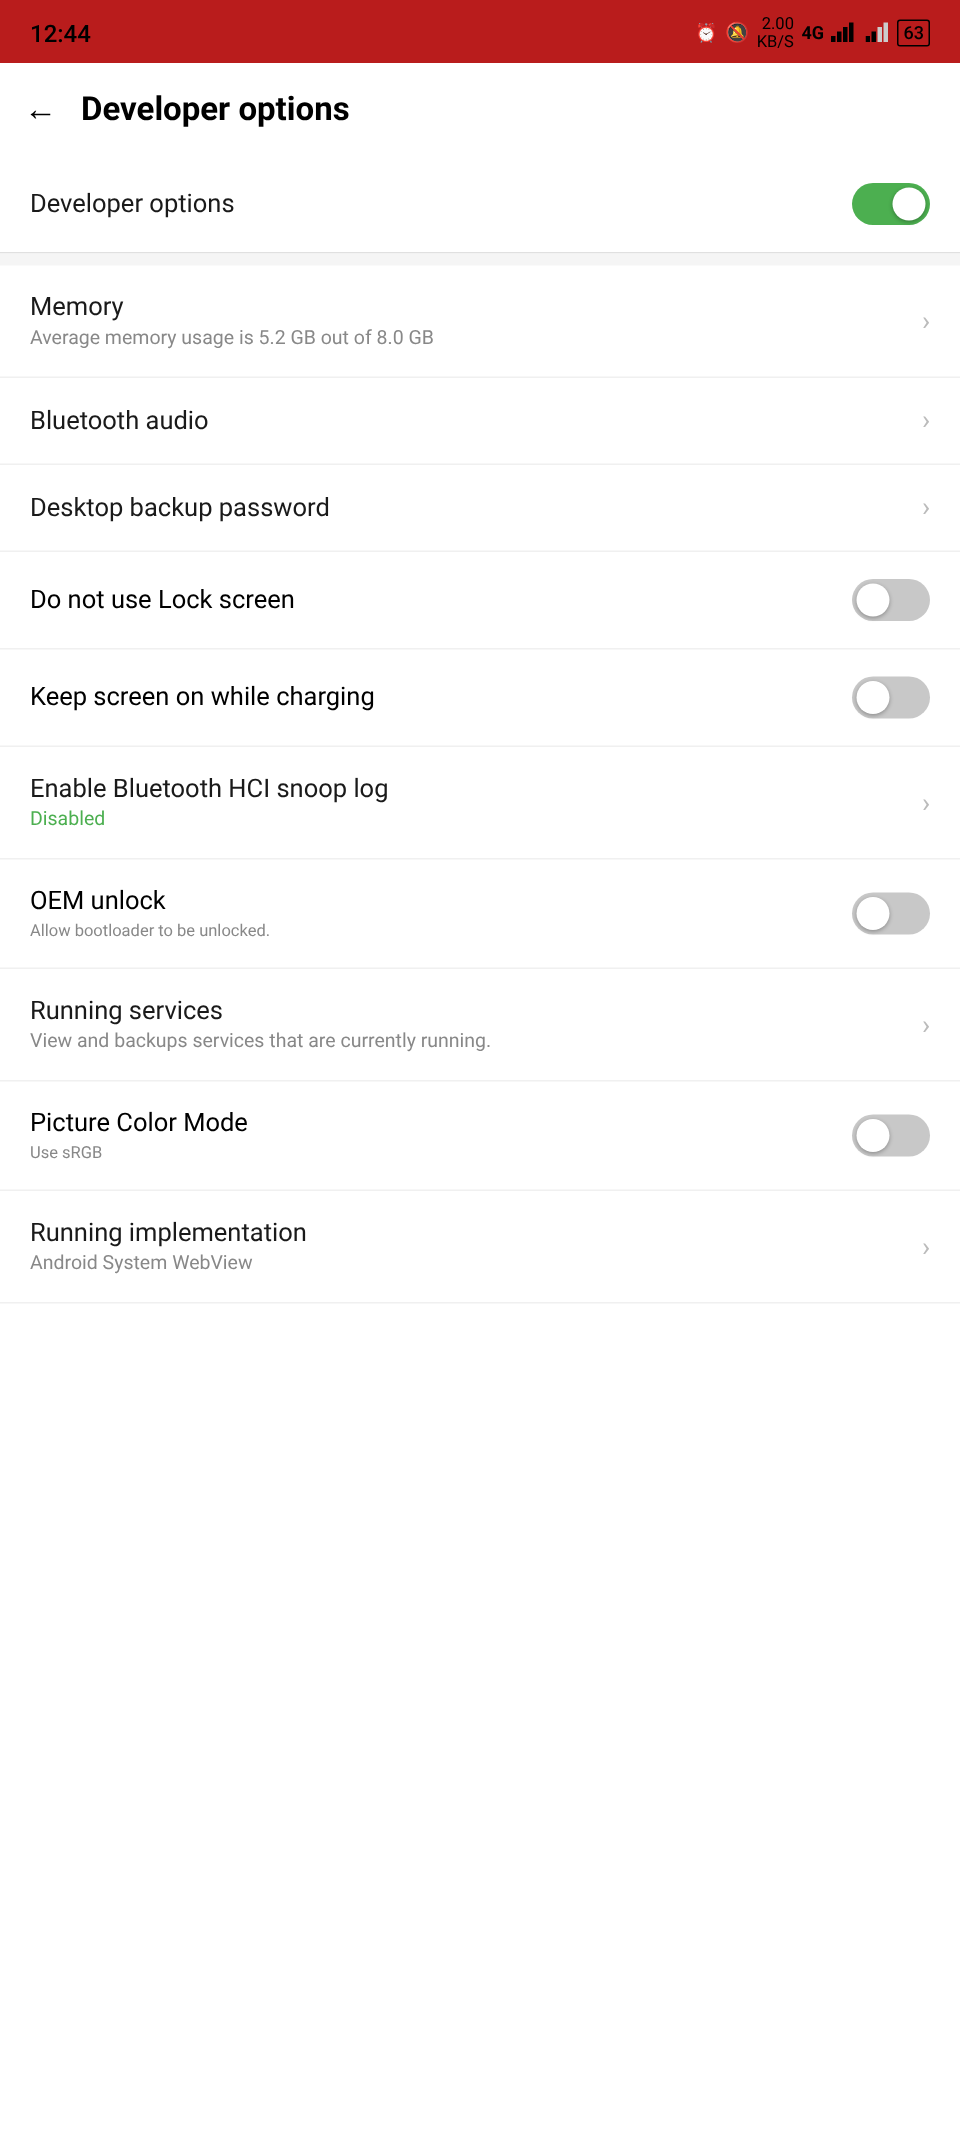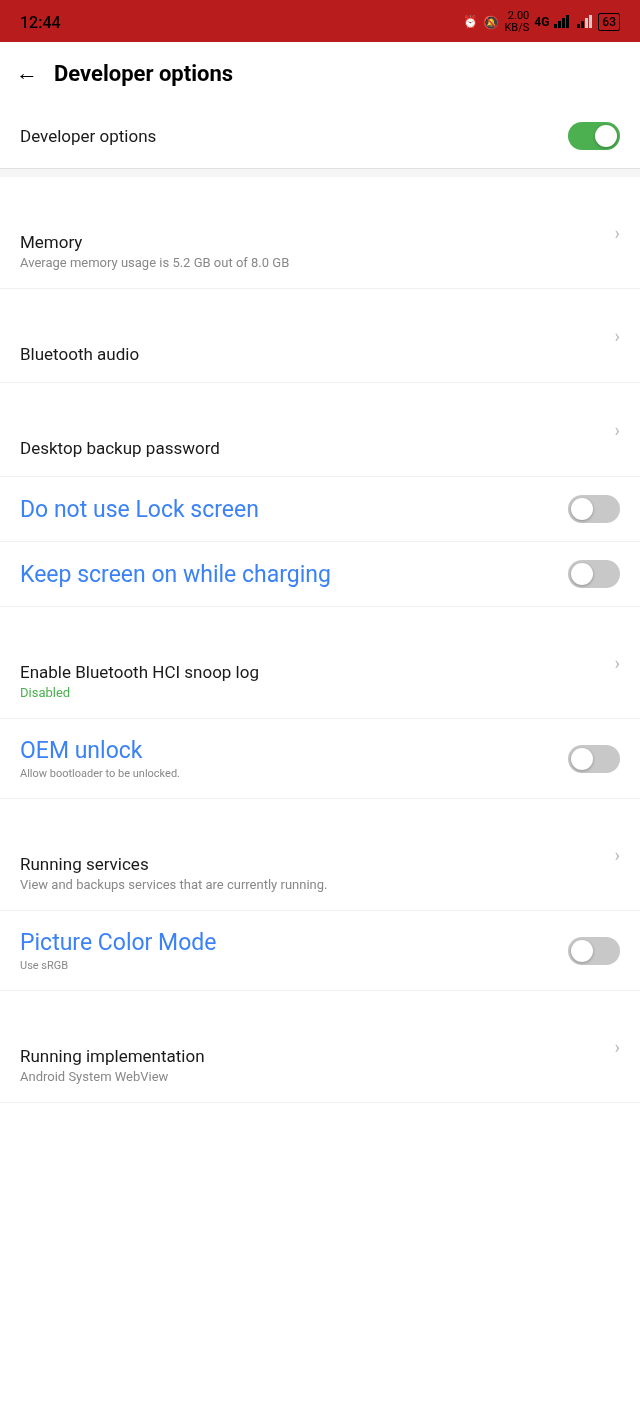--- a/index.html
+++ b/index.html
@@ -118,21 +118,20 @@
     .nav-item {
       display: flex;
       align-items: center;
       justify-content: space-between;
       padding: 18px 20px;
       cursor: pointer;
       border-bottom: 1px solid #f0f0f0;
     }
     .nav-item-content {
       flex: 1;
-      margin-top: 37px;
     }
     .nav-item-title {
       font-size: 17px;
       color: #1a1a1a;
       font-weight: 400;
     }
     .nav-item-subtitle {
       font-size: 13px;
       color: #888;
       margin-top: 3px;
@@ -151,22 +150,22 @@
       display: flex;
       align-items: center;
       justify-content: space-between;
       padding: 18px 20px;
       border-bottom: 1px solid #f0f0f0;
     }
     .setting-row-content {
       flex: 1;
     }
     .setting-row-title {
-      font-size: 23px;
-      color: #3b82f6;
+      font-size: 17px;
+      color: #000000;
       font-weight: 400;
     }
     .setting-row-subtitle {
       font-size: 11px;
       color: #888;
       margin-top: 3px;
     }
 
     .section-spacer {
       height: 8px;

